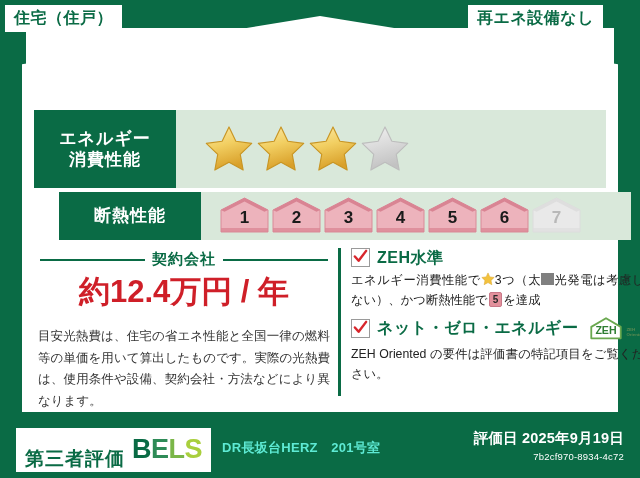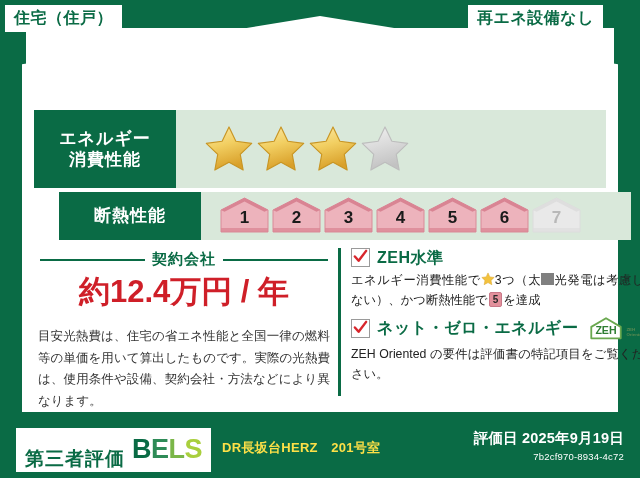--- a/index.html
+++ b/index.html
@@ -179,21 +179,21 @@
   .bels-mark{
     font-size:27px;font-weight:bold;letter-spacing:-0.5px;
     font-family:"Liberation Sans",sans-serif;
   }
   .bels-mark .b1{color:#0a6b45;}
   .bels-mark .b2{color:#2e8b57;}
   .bels-mark .b3{color:#7ab648;}
   .bels-mark .b4{color:#a9cf3d;}
   .footer-unit{
     position:absolute;left:222px;top:21px;
-    color:#fde047;font-size:13px;font-weight:bold;letter-spacing:.3px;
+    color:#5eead4;font-size:13px;font-weight:bold;letter-spacing:.3px;
     white-space:nowrap;
   }
   .footer-date{
     position:absolute;right:16px;top:11px;text-align:right;
     color:#ffffff;
   }
   .footer-date .dt{font-size:14.5px;font-weight:bold;letter-spacing:.2px;}
   .footer-date .id{
     font-size:9.5px;margin-top:3px;letter-spacing:.2px;
     font-family:"Liberation Sans",sans-serif;

